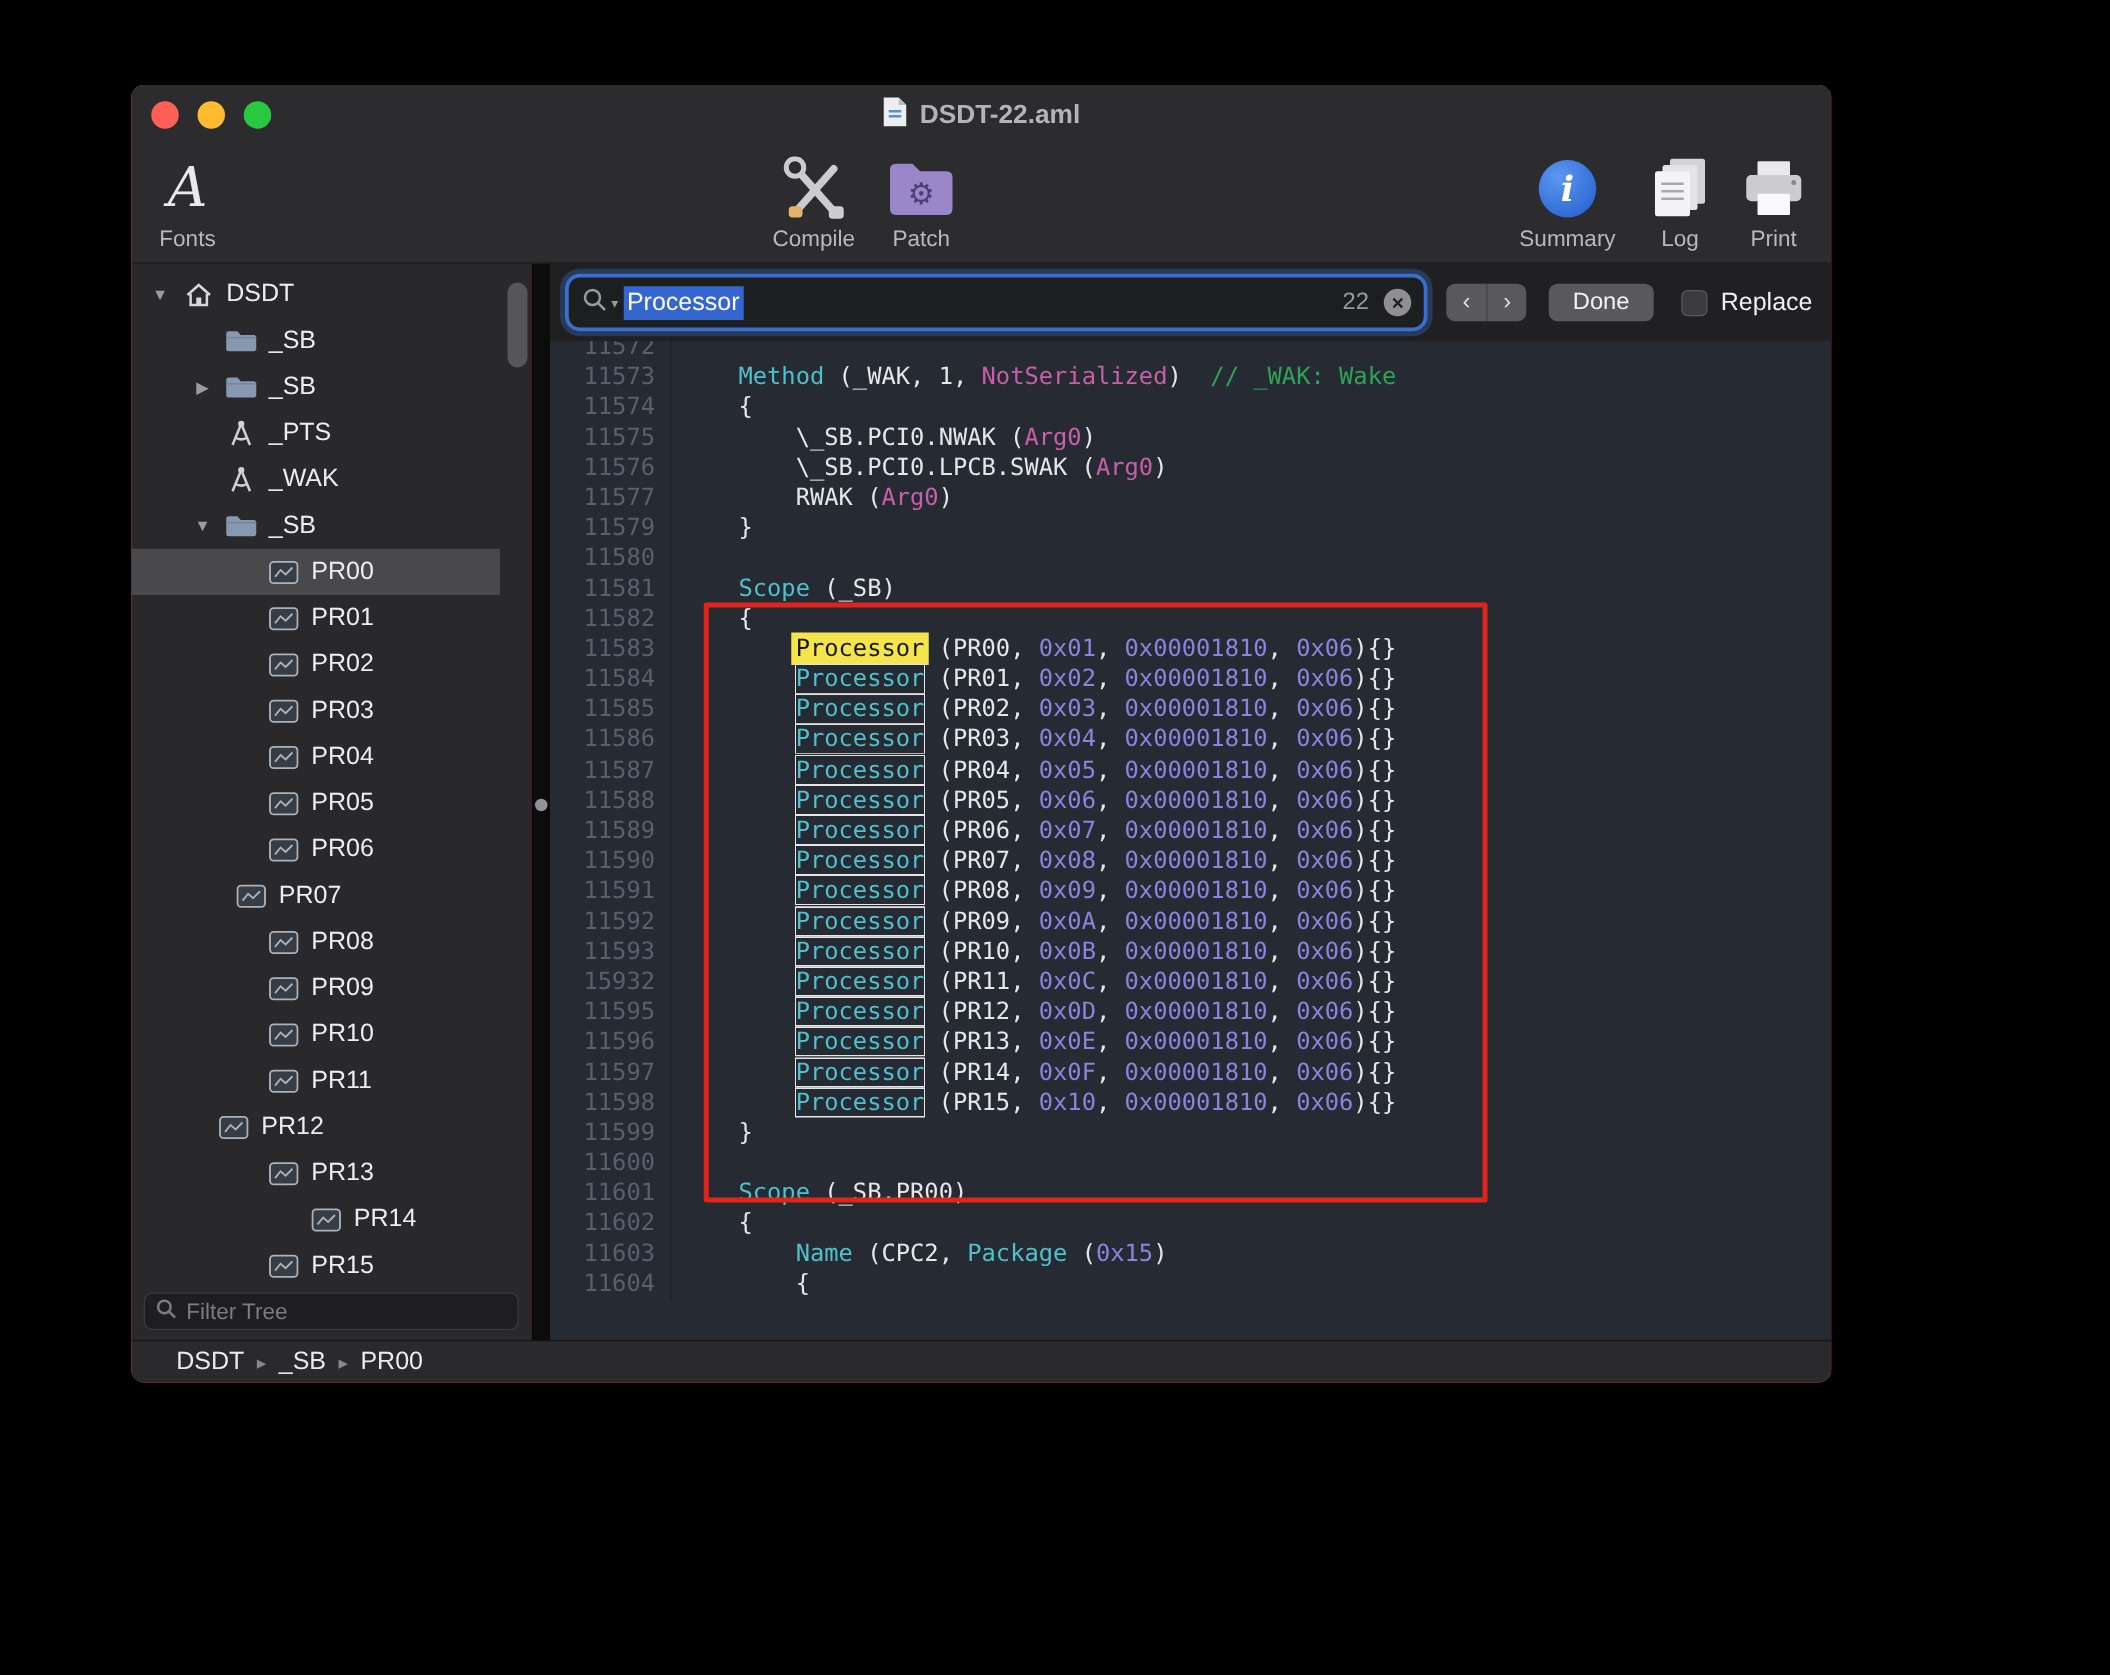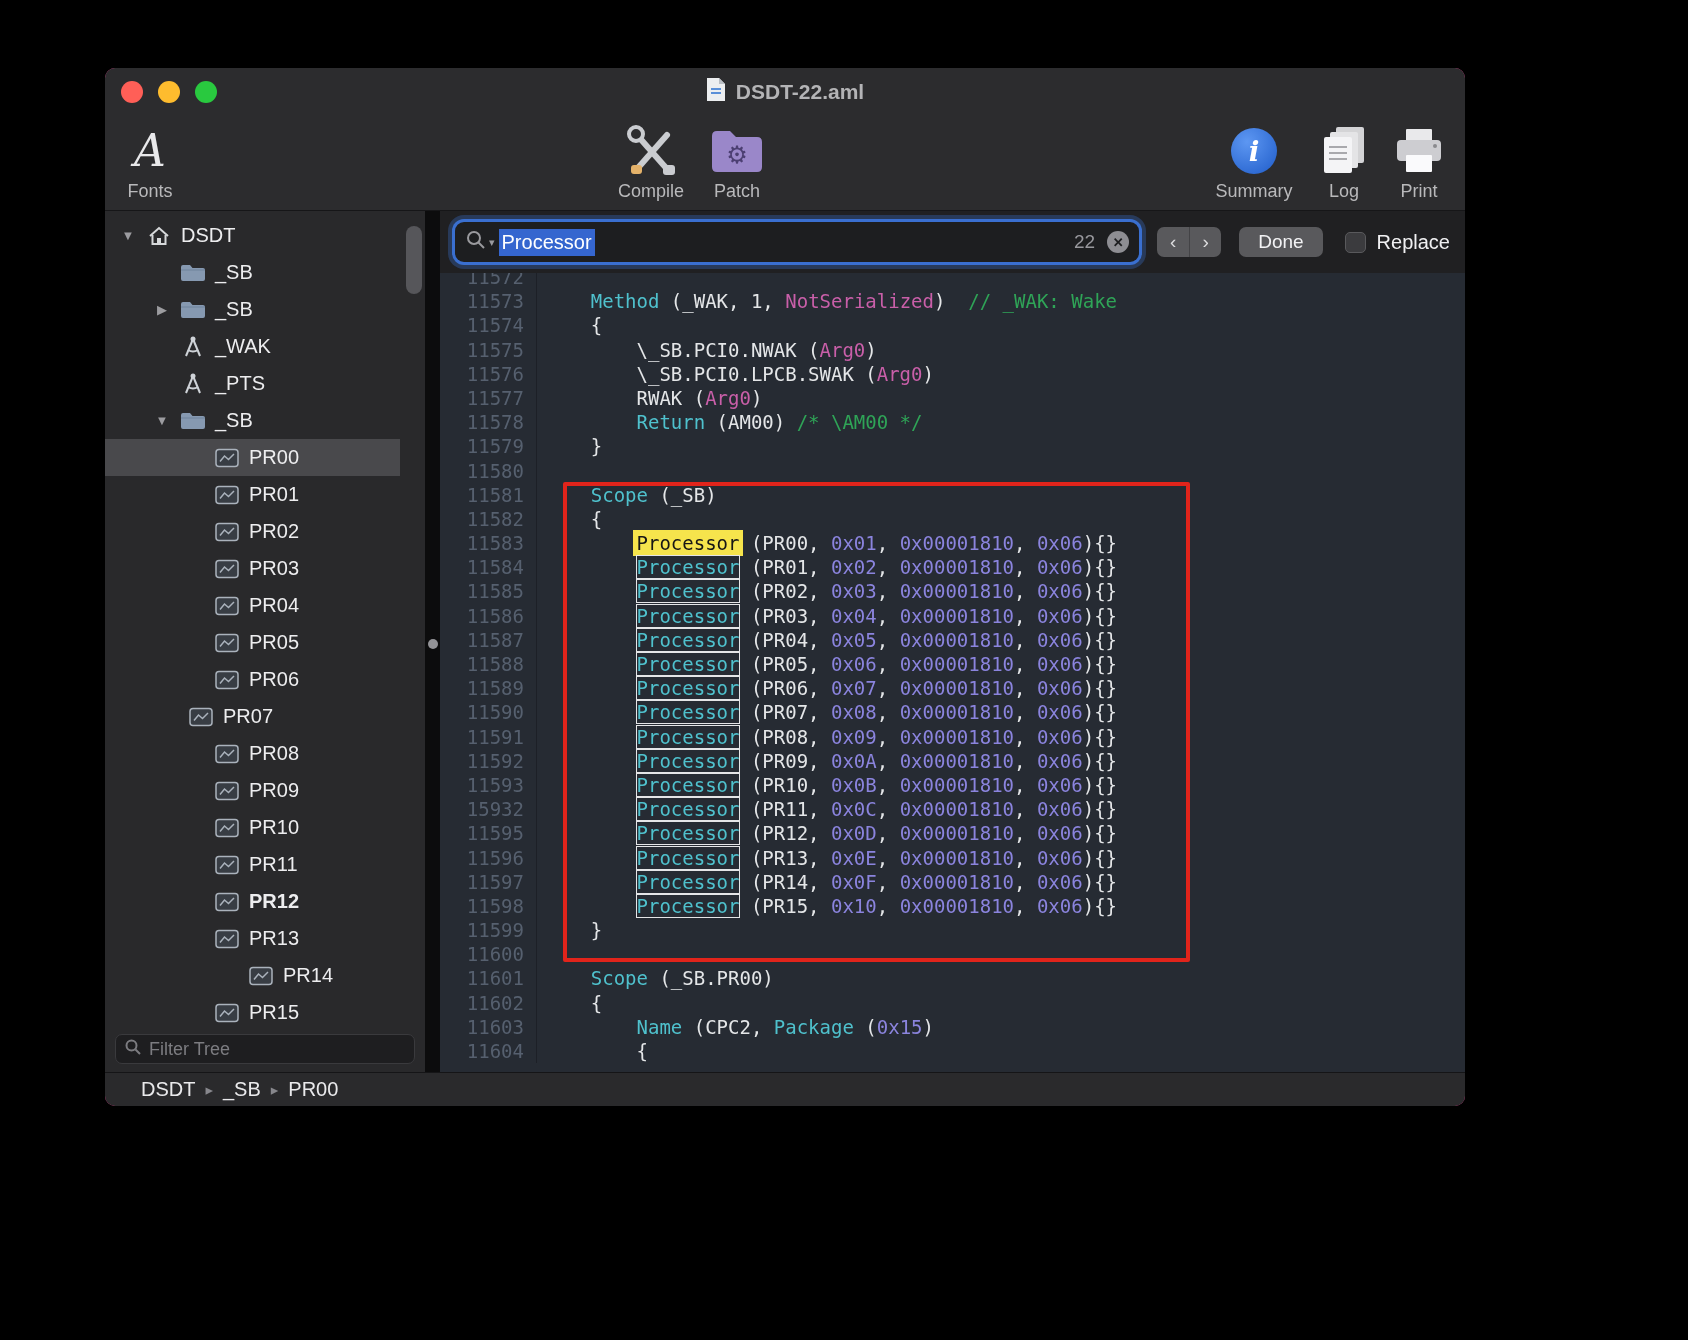--- a/index.html
+++ b/index.html
@@ -211,35 +211,35 @@
             <span class="tree-icon">
               <svg width="22" height="24" viewBox="0 0 22 24">
                 <g stroke="#cfd3d8" stroke-width="2" fill="none">
                   <path d="M11 4 L4 21"></path>
                   <path d="M11 4 L18 21"></path>
                   <path d="M6 15 Q11 18 16 15"></path>
                 </g>
                 <circle cx="11" cy="4" r="2.5" fill="#cfd3d8"></circle>
               </svg>
             </span>
-            <span class="tree-label">_WAK</span>
+            <span class="tree-label">_PTS</span>
           </div>
           <div class="tree-row" style="padding-left: 44px;">
             <span class="disc"></span>
             <span class="tree-icon">
               <svg width="22" height="24" viewBox="0 0 22 24">
                 <g stroke="#cfd3d8" stroke-width="2" fill="none">
                   <path d="M11 4 L4 21"></path>
                   <path d="M11 4 L18 21"></path>
                   <path d="M6 15 Q11 18 16 15"></path>
                 </g>
                 <circle cx="11" cy="4" r="2.5" fill="#cfd3d8"></circle>
               </svg>
             </span>
-            <span class="tree-label">_PTS</span>
+            <span class="tree-label">_WAK</span>
           </div>
           <div class="tree-row" style="padding-left: 44px;">
             <span class="disc">▼</span>
             <span class="tree-icon">
               <svg width="26" height="20" viewBox="0 0 26 20">
                 <path d="M1 4 Q1 2 3 2 H10 L12.5 5 H23 Q25 5 25 7 V16 Q25 18 23 18 H3 Q1 18 1 16 Z" fill="#8699b1"></path>
                 <path d="M1 7 H25" stroke="#6f839c" stroke-width="1"></path>
               </svg>
             </span>
             <span class="tree-label">_SB</span>
@@ -357,21 +357,21 @@
           <div class="tree-row" style="padding-left: 78px;">
             <span class="disc"></span>
             <span class="tree-icon">
               <svg width="24" height="20" viewBox="0 0 24 20">
                 <rect x="1" y="1.5" width="22" height="17" rx="3" fill="#383d44" stroke="#aab2bc" stroke-width="1.5"></rect>
                 <path d="M5 13.5 L9.5 8 L13.5 11.5 L19 6" stroke="#aab2bc" fill="none" stroke-width="1.5"></path>
               </svg>
             </span>
             <span class="tree-label">PR11</span>
           </div>
-          <div class="tree-row" style="padding-left: 78px; font-weight: bold;">
+          <div class="tree-row" style="padding-left: 38px;">
             <span class="disc"></span>
             <span class="tree-icon">
               <svg width="24" height="20" viewBox="0 0 24 20">
                 <rect x="1" y="1.5" width="22" height="17" rx="3" fill="#383d44" stroke="#aab2bc" stroke-width="1.5"></rect>
                 <path d="M5 13.5 L9.5 8 L13.5 11.5 L19 6" stroke="#aab2bc" fill="none" stroke-width="1.5"></path>
               </svg>
             </span>
             <span class="tree-label">PR12</span>
           </div>
           <div class="tree-row" style="padding-left: 78px;">
@@ -446,21 +446,20 @@
         </div>
       </div>
       <div class="editor">
         <div class="code-lines">
             <div class="code-line"><span class="ln">11572</span><span class="lc"></span></div>
             <div class="code-line"><span class="ln">11573</span><span class="lc"><span class="t-p">    </span><span class="t-k">Method</span><span class="t-p"> (_WAK, 1, </span><span class="t-a">NotSerialized</span><span class="t-p">)  </span><span class="t-c">// _WAK: Wake</span></span></div>
             <div class="code-line"><span class="ln">11574</span><span class="lc"><span class="t-p">    {</span></span></div>
             <div class="code-line"><span class="ln">11575</span><span class="lc"><span class="t-p">        \_SB.PCI0.NWAK (</span><span class="t-a">Arg0</span><span class="t-p">)</span></span></div>
             <div class="code-line"><span class="ln">11576</span><span class="lc"><span class="t-p">        \_SB.PCI0.LPCB.SWAK (</span><span class="t-a">Arg0</span><span class="t-p">)</span></span></div>
             <div class="code-line"><span class="ln">11577</span><span class="lc"><span class="t-p">        RWAK (</span><span class="t-a">Arg0</span><span class="t-p">)</span></span></div>
-            <div class="code-line"><span class="ln">11578</span><span class="lc"><span class="t-p">        </span><span class="t-k">Return</span><span class="t-p"> (AM00) </span><span class="t-c">/* \AM00 */</span></span></div>
             <div class="code-line"><span class="ln">11579</span><span class="lc"><span class="t-p">    }</span></span></div>
             <div class="code-line"><span class="ln">11580</span><span class="lc"></span></div>
             <div class="code-line"><span class="ln">11581</span><span class="lc"><span class="t-p">    </span><span class="t-k">Scope</span><span class="t-p"> (_SB)</span></span></div>
             <div class="code-line"><span class="ln">11582</span><span class="lc"><span class="t-p">    {</span></span></div>
             <div class="code-line"><span class="ln">11583</span><span class="lc"><span class="t-p">        </span><span class="t-m1">Processor</span><span class="t-p"> (PR00, </span><span class="t-n">0x01</span><span class="t-p">, </span><span class="t-n">0x00001810</span><span class="t-p">, </span><span class="t-n">0x06</span><span class="t-p">){}</span></span></div>
             <div class="code-line"><span class="ln">11584</span><span class="lc"><span class="t-p">        </span><span class="t-m">Processor</span><span class="t-p"> (PR01, </span><span class="t-n">0x02</span><span class="t-p">, </span><span class="t-n">0x00001810</span><span class="t-p">, </span><span class="t-n">0x06</span><span class="t-p">){}</span></span></div>
             <div class="code-line"><span class="ln">11585</span><span class="lc"><span class="t-p">        </span><span class="t-m">Processor</span><span class="t-p"> (PR02, </span><span class="t-n">0x03</span><span class="t-p">, </span><span class="t-n">0x00001810</span><span class="t-p">, </span><span class="t-n">0x06</span><span class="t-p">){}</span></span></div>
             <div class="code-line"><span class="ln">11586</span><span class="lc"><span class="t-p">        </span><span class="t-m">Processor</span><span class="t-p"> (PR03, </span><span class="t-n">0x04</span><span class="t-p">, </span><span class="t-n">0x00001810</span><span class="t-p">, </span><span class="t-n">0x06</span><span class="t-p">){}</span></span></div>
             <div class="code-line"><span class="ln">11587</span><span class="lc"><span class="t-p">        </span><span class="t-m">Processor</span><span class="t-p"> (PR04, </span><span class="t-n">0x05</span><span class="t-p">, </span><span class="t-n">0x00001810</span><span class="t-p">, </span><span class="t-n">0x06</span><span class="t-p">){}</span></span></div>
             <div class="code-line"><span class="ln">11588</span><span class="lc"><span class="t-p">        </span><span class="t-m">Processor</span><span class="t-p"> (PR05, </span><span class="t-n">0x06</span><span class="t-p">, </span><span class="t-n">0x00001810</span><span class="t-p">, </span><span class="t-n">0x06</span><span class="t-p">){}</span></span></div>

